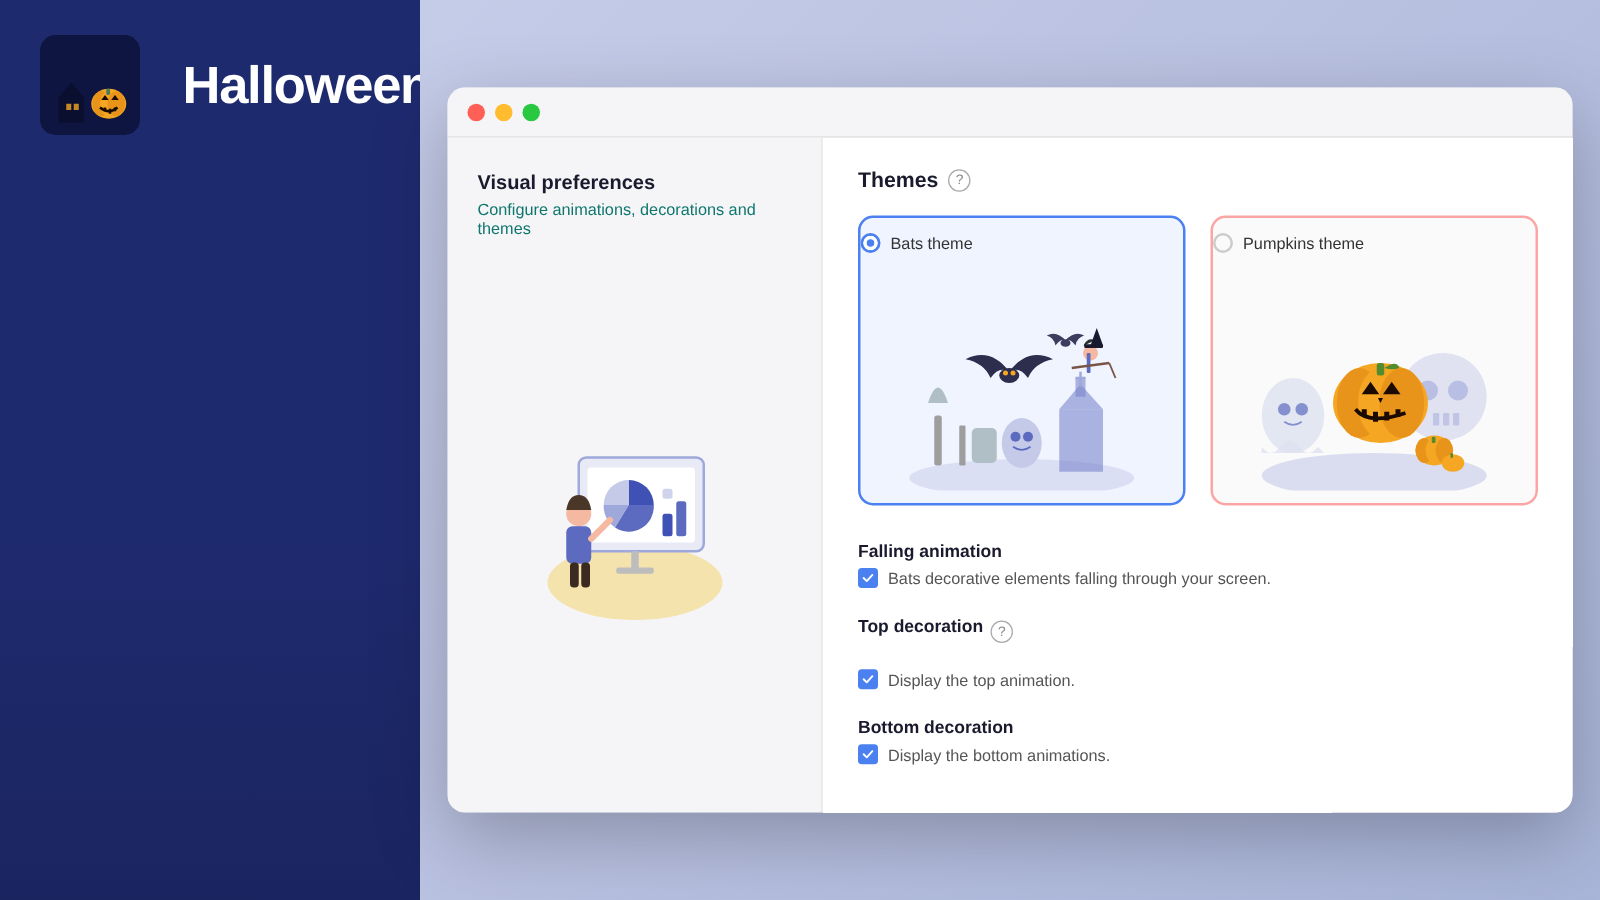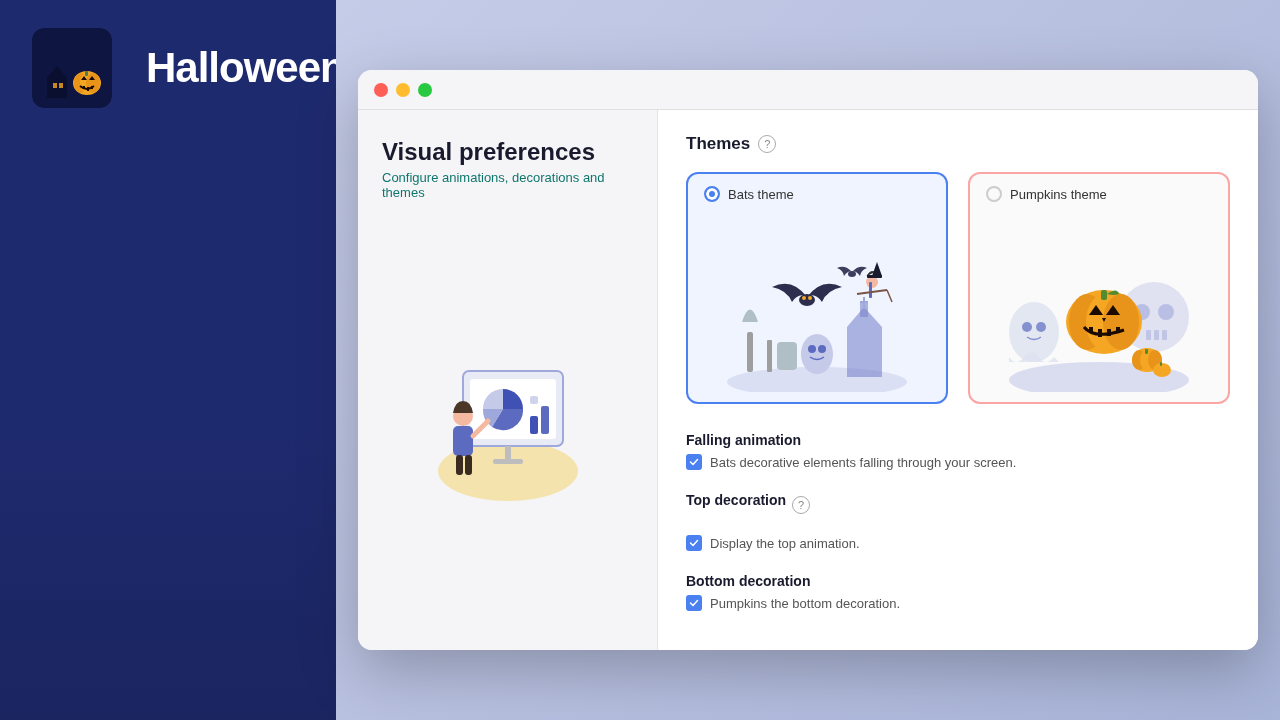--- a/index.html
+++ b/index.html
@@ -128,21 +128,21 @@
       width: 300px;
       min-width: 300px;
       background: #f5f5f7;
       padding: 28px 24px;
       display: flex;
       flex-direction: column;
       border-right: 1px solid #e5e5e5;
     }
 
     .panel-title {
-      font-size: 24px;
+      font-size: 16px;
       font-weight: 600;
       color: #1a1a2e;
       margin-bottom: 4px;
     }
 
     .panel-subtitle {
       font-size: 13px;
       color: #0f766e;
       margin-bottom: 20px;
     }
@@ -210,21 +210,21 @@
 
     .theme-card.unselected {
       border: 2px solid #fca5a5;
       background: #fafafa;
     }
 
     .theme-card-header {
       display: flex;
       align-items: center;
       gap: 8px;
-      padding: 12px 16px 10px;
+      padding: 12px 0 10px;
     }
 
     .radio-dot {
       width: 16px;
       height: 16px;
       border-radius: 50%;
       flex-shrink: 0;
     }
 
     .radio-dot.selected {
@@ -543,19 +543,19 @@
         </div>
 
         <div class="section-row">
           <div class="section-title">Bottom decoration</div>
           <div class="checkbox-row">
             <div class="checkbox-icon">
               <svg viewBox="0 0 10 10" fill="none" xmlns="http://www.w3.org/2000/svg">
                 <path d="M1.5 5L4 7.5L8.5 2.5" stroke="white" stroke-width="1.5" stroke-linecap="round" stroke-linejoin="round"></path>
               </svg>
             </div>
-            <span class="checkbox-label">Pumpkins the bottom decoration.</span>
+            <span class="checkbox-label">Display the bottom animations.</span>
           </div>
         </div>
       </div>
     </div>
   </div>
 </div>
 
 </body></html>

